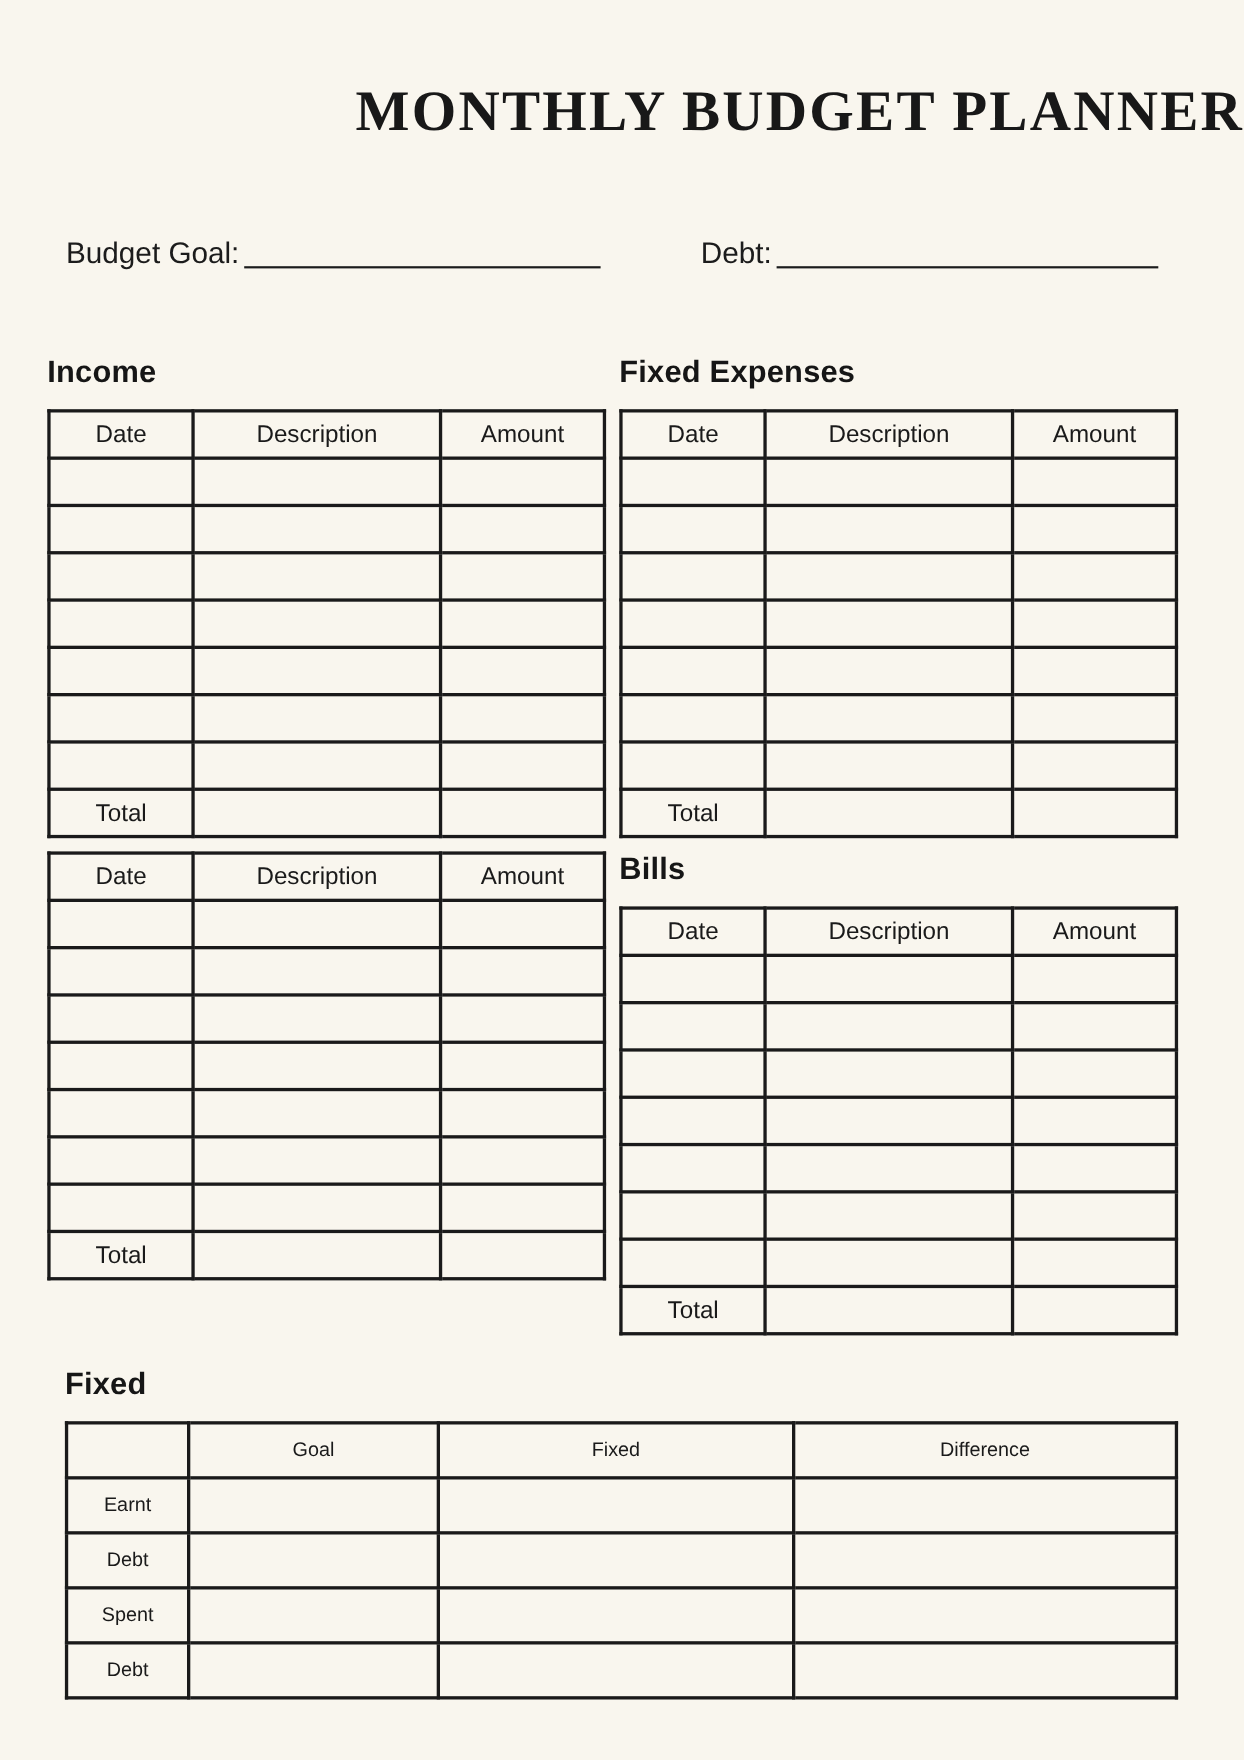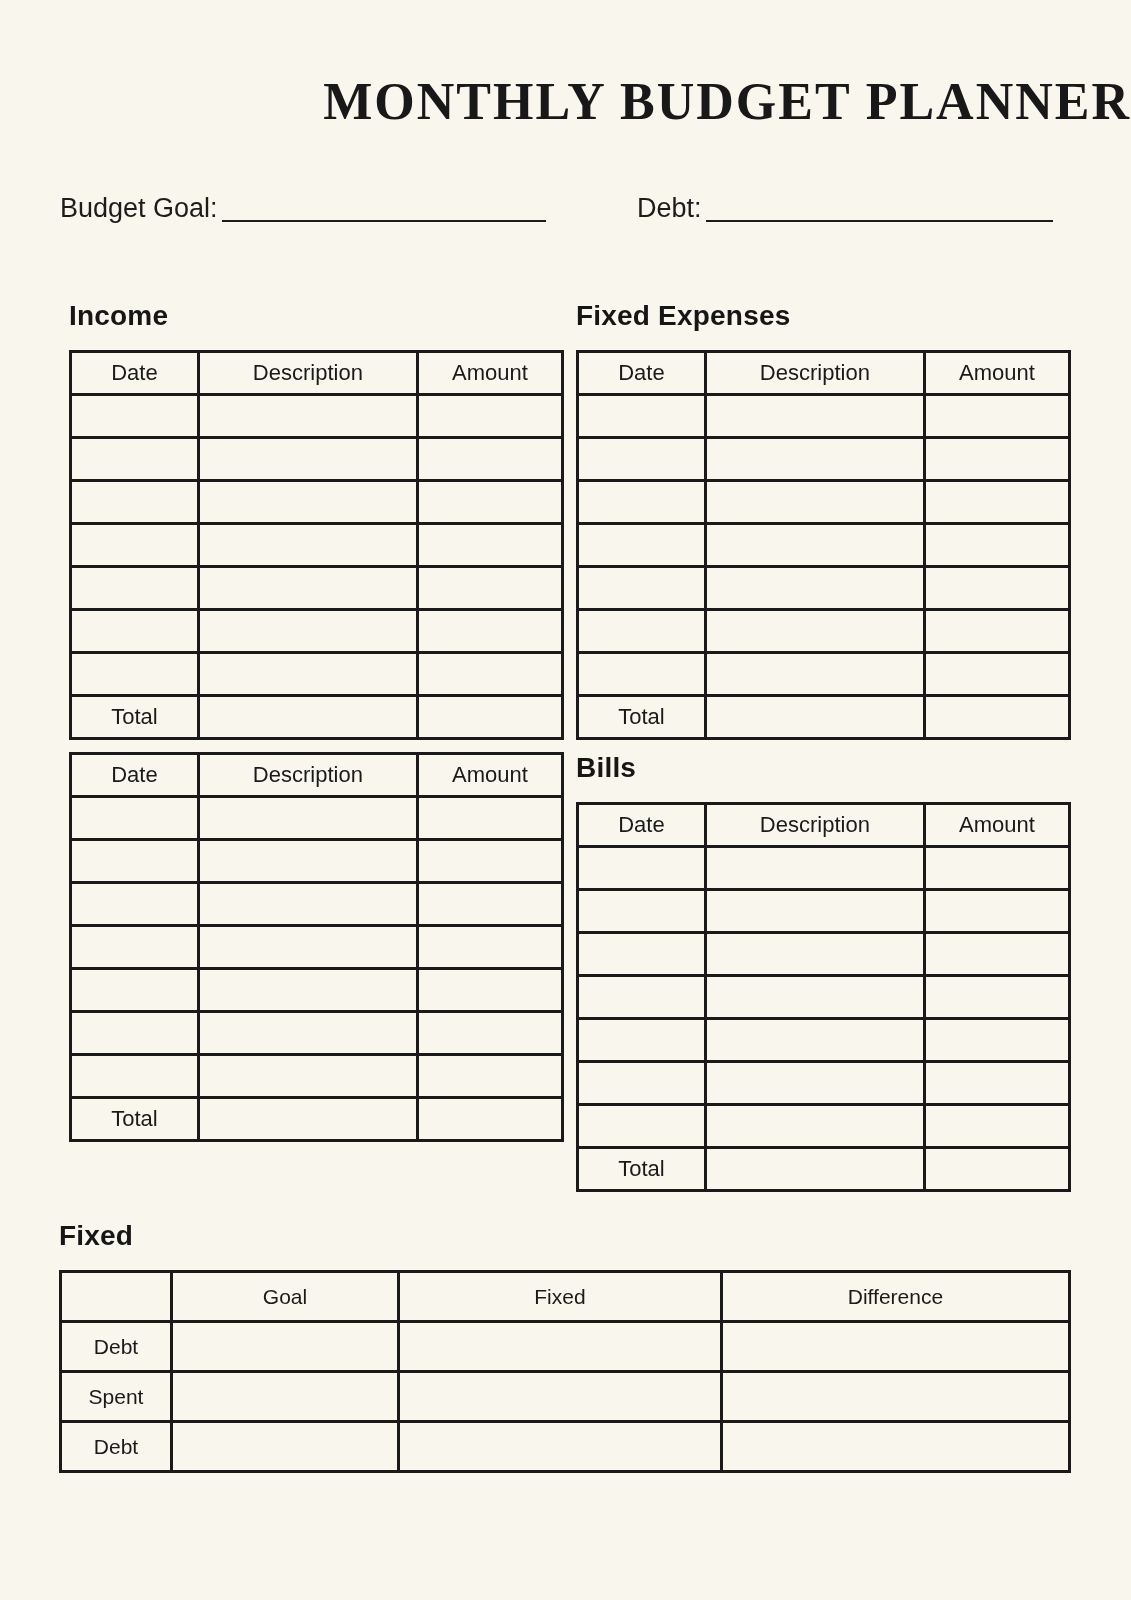--- a/index.html
+++ b/index.html
@@ -20,21 +20,21 @@
     font-weight: 600;
     letter-spacing: 2px;
     line-height: 1;
     color: #181818;
   }
   
   .fields {
     display: flex;
     align-items: flex-end;
     padding: 0 78px 0 60px;
-    margin-top: 58px;
+    margin-top: 80px;
     height: 38px;
   }
   .field { display: flex; align-items: flex-end; }
   .field-budget { width: 486px; }
   .fields-spacer { width: 91px; }
   .field-month { flex: 1; }
   .field-label {
     font-size: 27px;
     line-height: 1.2;
     white-space: nowrap;
@@ -46,21 +46,21 @@
     height: 1px;
     margin-bottom: 2px;
     margin-left: 4px;
   }
   
   .grid {
     display: grid;
     grid-template-columns: 1fr 1fr;
     column-gap: 45px;
     row-gap: 32px;
-    padding: 0 60px 0 69px;
+    padding: 0 60px 0 43px;
     margin-top: 76px;
     gap: 12px;
   }
   .section-title {
     font-size: 28px;
     font-weight: bold;
     letter-spacing: 0.2px;
     margin: 0 0 18px 0;
     color: #161616;
   }
@@ -75,21 +75,21 @@
     text-align: center;
     vertical-align: middle;
     font-weight: 400;
     font-size: 22px;
     color: #1a1a1a;
     background: transparent;
   }
   .entry-table th, .entry-table td { height: 40px; }
   .recap-section { padding: 0 60px 0 59px; margin-top: 28px; }
   .recap-table th, .recap-table td { height: 47px; }
-  .recap-table td.row-label, .recap-table th { font-size: 21px; }
+  .recap-table td.row-label, .recap-table th { font-size: 18px; }
 </style>
 </head>
 <body>
 
 <div class="page-title">MONTHLY BUDGET PLANNER</div>
 
 <div class="fields">
   <div class="field field-budget">
     <span class="field-label">Budget Goal:</span>
     <span class="field-line"></span>
@@ -364,20 +364,26 @@
     <thead>
       <tr>
         <th></th>
         <th>Goal</th>
         <th>Fixed</th>
         <th>Difference</th>
       </tr>
     </thead>
     <tbody>
       <tr>
+        <td class="row-label">Earnt</td>
+        <td></td>
+        <td></td>
+        <td></td>
+      </tr>
+      <tr>
         <td class="row-label">Debt</td>
         <td></td>
         <td></td>
         <td></td>
       </tr>
       <tr>
         <td class="row-label">Spent</td>
         <td></td>
         <td></td>
         <td></td>

